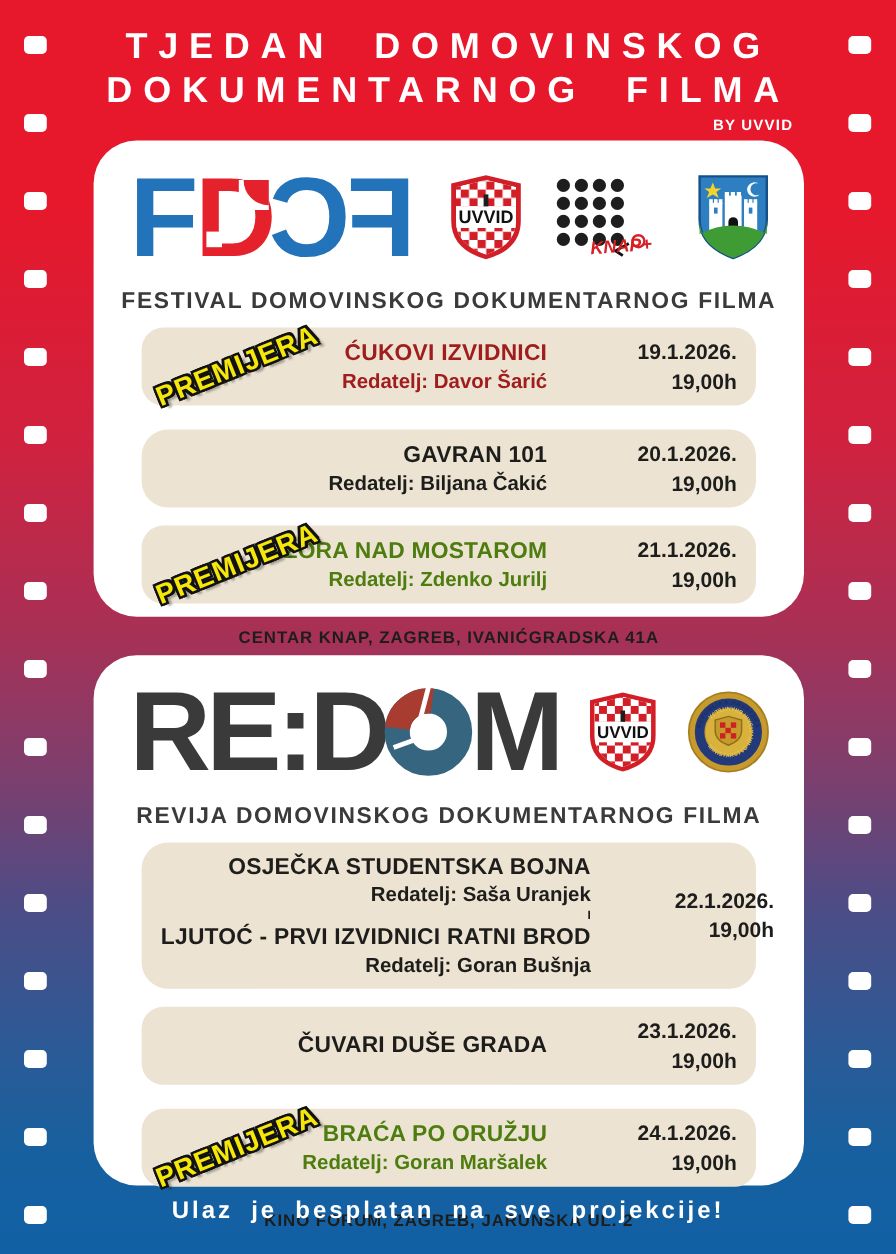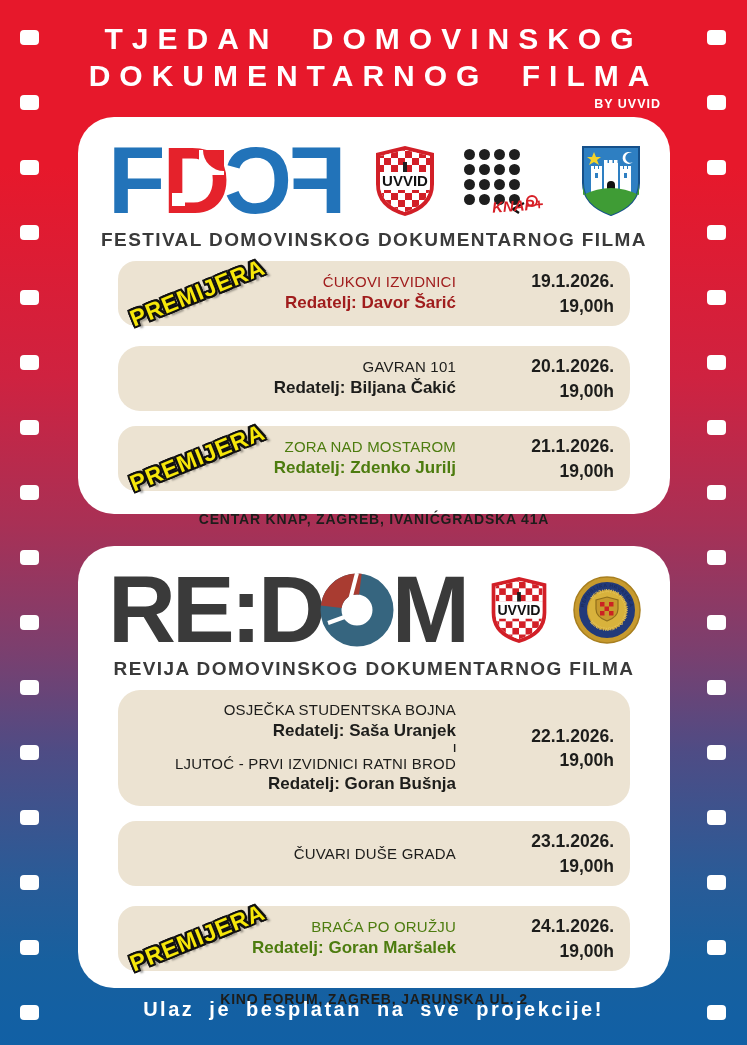--- a/index.html
+++ b/index.html
@@ -21,28 +21,28 @@
   .perf{position:absolute;width:19px;height:15px;background:#fff;border-radius:4px;}
   
   .header{position:relative;padding-top:20px;text-align:center;color:#fff;z-index:2;}
   .header .line{font-size:30px;font-weight:800;letter-spacing:9px;word-spacing:16px;line-height:37px;white-space:nowrap;}
   .byline{position:absolute;right:86px;top:97px;font-size:12.5px;font-weight:800;letter-spacing:1px;color:#fff;}
   
   .card{position:absolute;left:78px;width:592px;background:#fff;border-radius:36px;z-index:2;box-sizing:border-box;}
   .card1{top:117px;height:397px;}
   .card2{top:546px;height:442px;}
   .logo-row{display:flex;align-items:center;justify-content:space-between;padding:16px 28px 0 30px;height:96px;}
-  .subtitle{text-align:center;font-size:19px;font-weight:900;letter-spacing:1.4px;color:#3a3a3a;white-space:nowrap;}
+  .subtitle{text-align:center;font-size:19px;font-weight:900;letter-spacing:1.4px;color:#3a3a3a;margin-top:12px;white-space:nowrap;}
   .rows{margin-top:10px;}
   .row{position:relative;background:#ece3d2;border-radius:18px;margin:0 40px 20px 40px;
        padding:8px 16px;display:flex;align-items:center;min-height:44px;box-sizing:content-box;}
   .row.tall{min-height:100px;}
   .row.gap-sm{margin-bottom:15px;border-radius:22px;}
   .films{flex:1;text-align:right;padding-right:70px;line-height:1.32;}
-  .film-title{font-size:15px;font-weight:400;letter-spacing:.2px;white-space:nowrap;}
+  .film-title{font-size:19px;font-weight:700;letter-spacing:.2px;white-space:nowrap;}
   .film-dir{font-size:17px;font-weight:800;white-space:nowrap;}
   .sep{font-size:10px;font-weight:800;color:#1d1d1b;line-height:1.1;}
   .c-darkred{color:#a01d1d;} .c-red{color:#4d7c0f;} .c-black{color:#1d1d1b;}
   .when{width:88px;text-align:right;font-weight:700;font-size:17.5px;color:#1d1d1b;line-height:1.4;white-space:nowrap;}
   .premiere{
     position:absolute;left:8px;top:50%;
     transform:translateY(-54%) rotate(-22deg);
     font-size:23px;font-weight:900;letter-spacing:1px;color:#f6e70a;white-space:nowrap;
     text-shadow:-2px -2px 0 #111,2px -2px 0 #111,-2px 2px 0 #111,2px 2px 0 #111,
                 -2px 0 0 #111,2px 0 0 #111,0 -2px 0 #111,0 2px 0 #111,4px 4px 2px rgba(0,0,0,.35);

